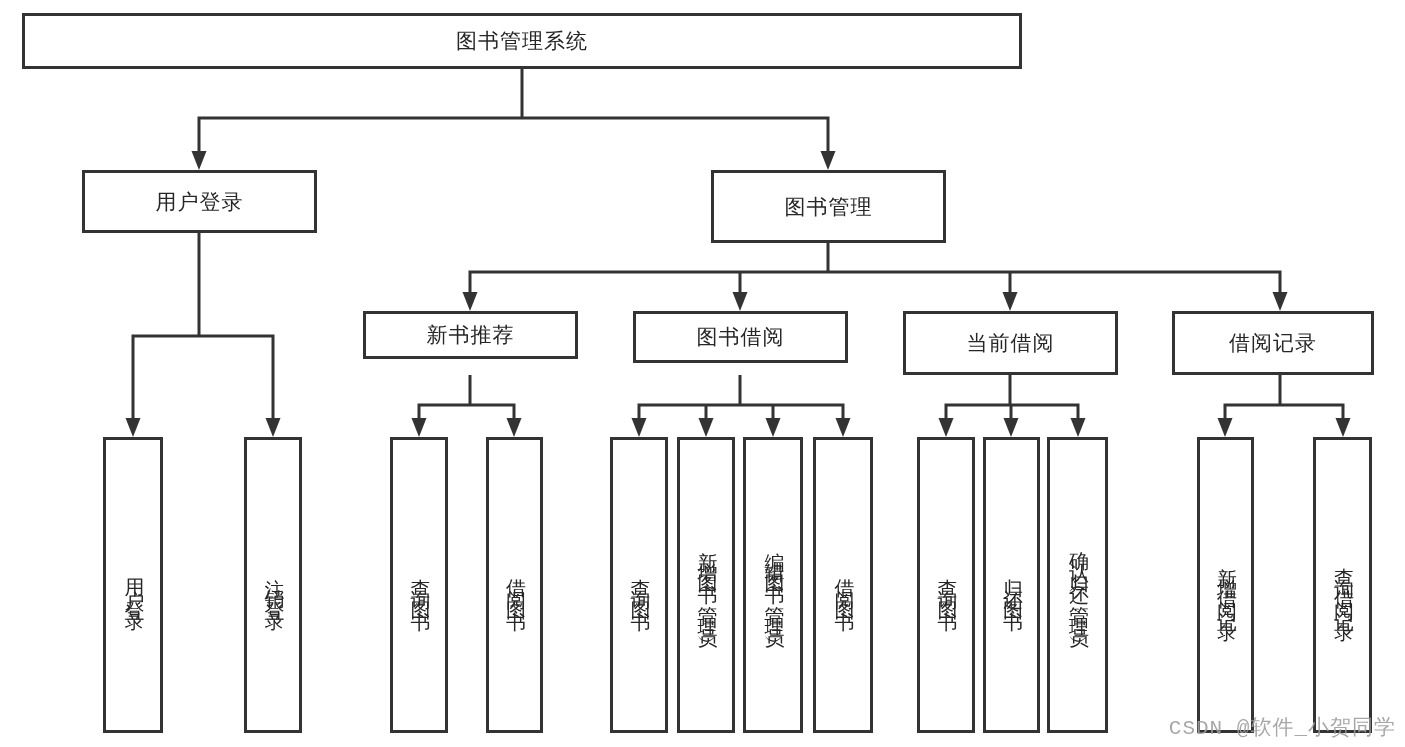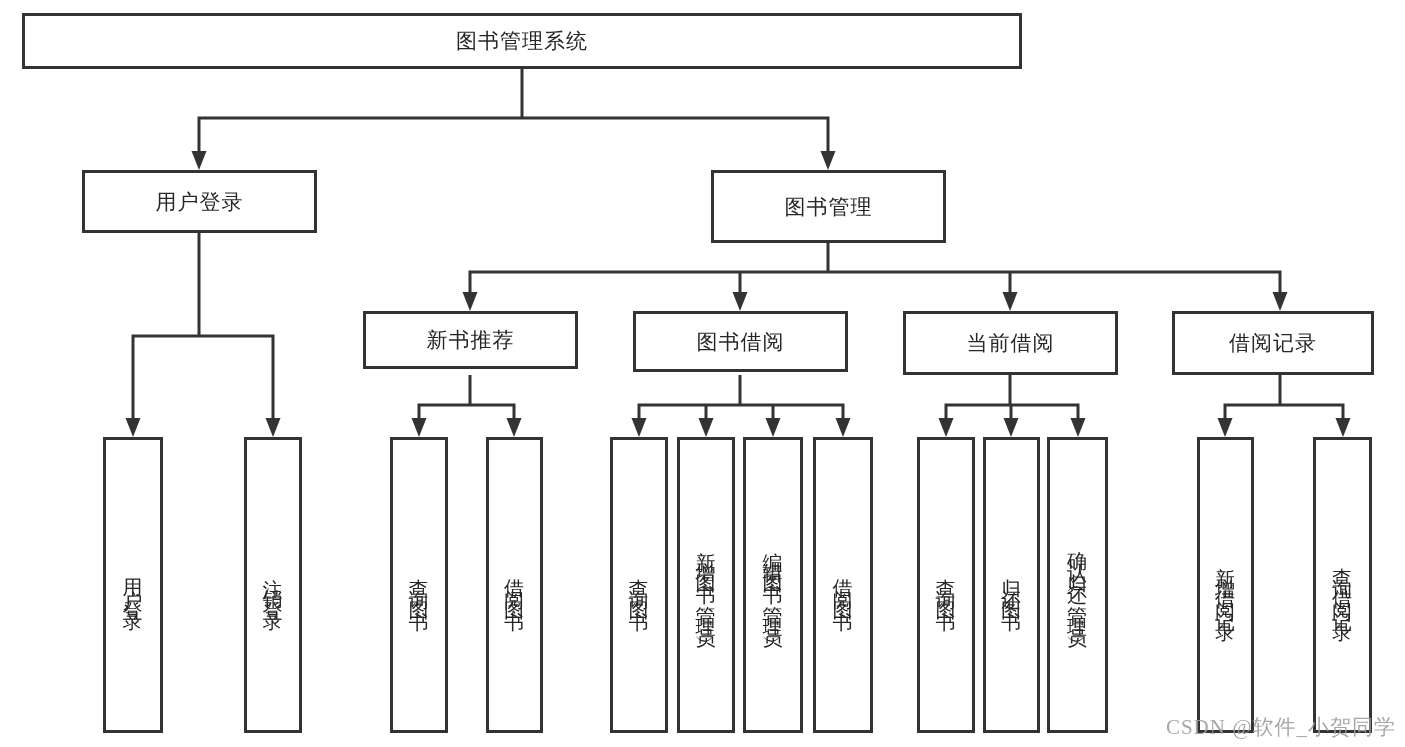--- a/index.html
+++ b/index.html
@@ -1,18 +1,18 @@
 <!DOCTYPE html>
 <html><head>
 <meta charset="utf-8">
 <style>
   html,body{margin:0;padding:0;background:#ffffff;}
   .canvas{
     position:relative;width:1405px;height:747px;background:#ffffff;
-    font-family:Liberation Serif, serif;overflow:hidden;
+    font-family:Liberation Mono, monospace;overflow:hidden;
   }
   .wires{position:absolute;left:0;top:0;width:1405px;height:747px;}
   .wires path{stroke:#333333;stroke-width:3;fill:none;}
   .wires polygon{fill:#333333;stroke:none;}
   .node{
     position:absolute;box-sizing:border-box;border:3px solid #333333;background:#ffffff;
     display:flex;align-items:center;justify-content:center;color:#262626;
   }
   .hnode{font-size:21px;letter-spacing:1px;white-space:nowrap;}
   .leaf{font-size:20px;}
@@ -82,24 +82,24 @@
     <span>图书管理系统</span>
   </div>
 
   <div class="node hnode" style="left:82px;top:170px;width:235px;height:63px">
     <span>用户登录</span>
   </div>
   <div class="node hnode" style="left:711px;top:170px;width:235px;height:73px">
     <span>图书管理</span>
   </div>
 
-  <div class="node hnode" style="left:363px;top:311px;width:215px;height:58px">
+  <div class="node hnode" style="left:363px;top:311px;width:215px;height:48px">
     <span>新书推荐</span>
   </div>
-  <div class="node hnode" style="left:633px;top:311px;width:215px;height:61px">
+  <div class="node hnode" style="left:633px;top:311px;width:215px;height:52px">
     <span>图书借阅</span>
   </div>
   <div class="node hnode" style="left:903px;top:311px;width:215px;height:64px">
     <span>当前借阅</span>
   </div>
   <div class="node hnode" style="left:1172px;top:311px;width:202px;height:64px">
     <span>借阅记录</span>
   </div>
 
   <div class="node leaf" style="left:103px;top:437px;width:60px;height:296px">

